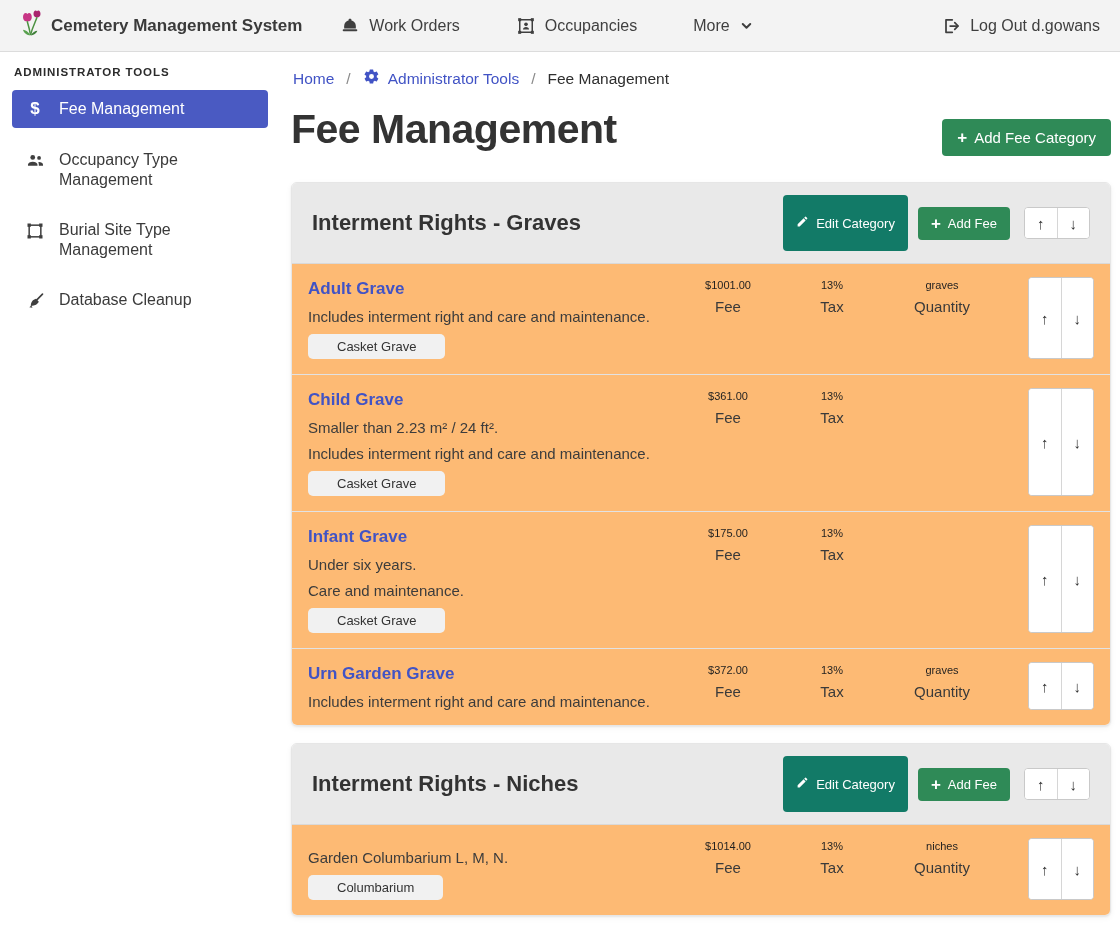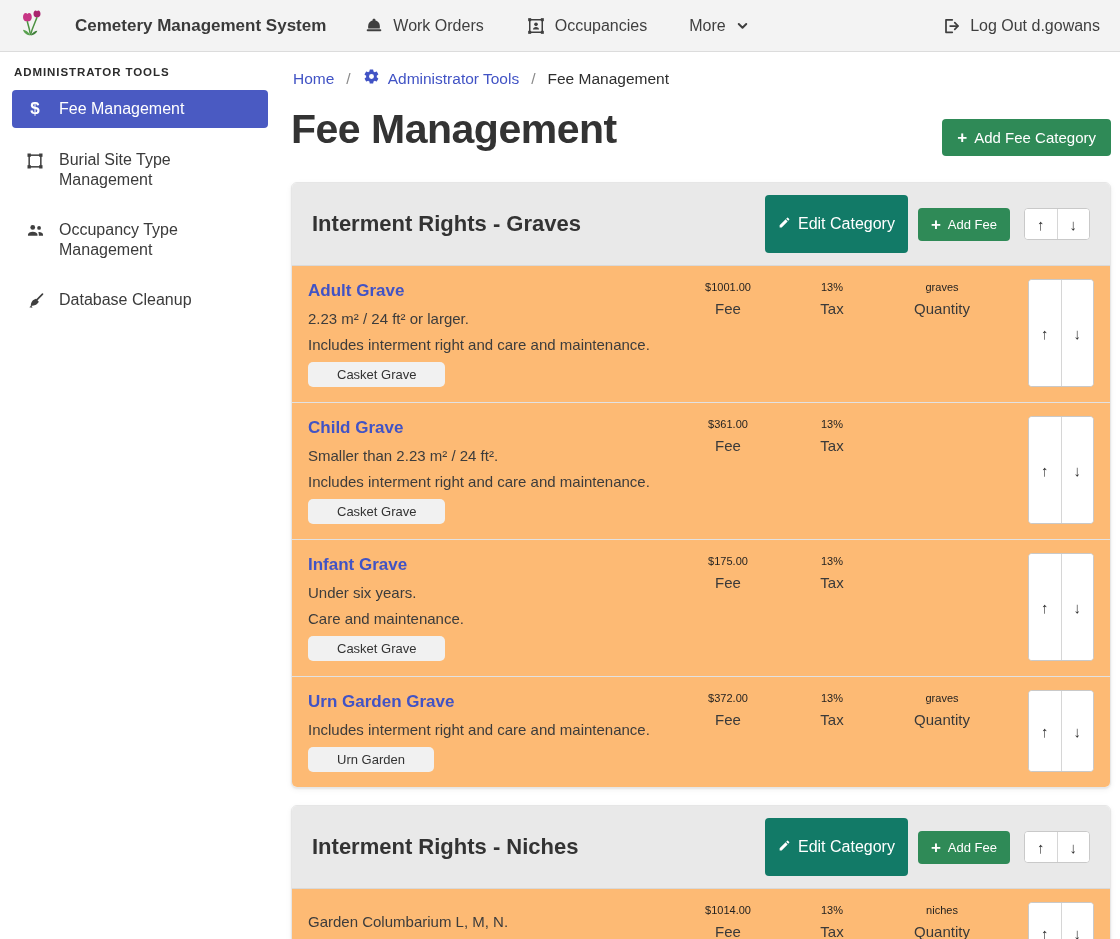--- a/index.html
+++ b/index.html
@@ -8,22 +8,22 @@
     font-family: "Liberation Sans", "DejaVu Sans", sans-serif;
     background: #ffffff; color: #333;
   }
 
   
   .navbar {
     height: 52px; background: #f3f3f3; border-bottom: 1px solid #dcdcdc;
     display: flex; align-items: center; padding: 0 20px;
   }
   .brand { display: flex; align-items: center; gap: 9px; }
-  .brand-title { font-size: 17px; font-weight: 700; color: #3a3a3a; margin-left: 24px; }
-  .nav-items { display: flex; align-items: center; margin-left: 38px; gap: 42px; }
+  .brand-title { font-size: 17px; font-weight: 700; color: #3a3a3a; }
+  .nav-items { display: flex; align-items: center; margin-left: 38px; gap: 56px; }
   .nav-item {
     display: flex; align-items: center; gap: 9px;
     font-size: 16px; color: #3f3f3f; cursor: pointer;
   }
   .nav-item svg { display: block; }
   .nav-right { margin-left: auto; }
 
   
   .app-body { display: flex; height: 887px; }
   .sidebar { width: 280px; flex: 0 0 280px; padding-top: 10px; }
@@ -69,21 +69,21 @@
   .card {
     border: 1px solid #e6e6e6; border-radius: 6px; margin-bottom: 17px;
     box-shadow: 0 1px 2px rgba(0,0,0,0.07), 0 2px 6px rgba(0,0,0,0.05);
     background: #fff; overflow: hidden;
   }
   .card-head {
     background: #e9e9e9; border-bottom: 1px solid #d9d9d9;
     display: flex; align-items: center; padding: 12px 20px; gap: 10px;
   }
   .card-title { flex: 1; font-size: 22px; font-weight: 600; color: #333; }
-  .btn-edit-category { background: #127a67; font-size: 16px; padding: 20px 13px; margin-left: 11px; }
+  .btn-edit-category { background: #127a67; font-size: 13px; padding: 20px 13px; margin-left: 11px; }
   .btn-add-fee { background: #2f8a57; font-size: 13px; padding: 8px 13px; }
   .arrow-group {
     display: inline-flex; background: #fff; border: 1px solid #c9c9c9;
     border-radius: 4px; overflow: hidden; margin-left: 4px;
   }
   .arrow-btn {
     background: #fff; border: none; cursor: pointer; padding: 5px 12px 4px 12px;
     font-size: 15px; color: #333; font-family: inherit; line-height: 1.4;
   }
   .arrow-btn + .arrow-btn { border-left: 1px solid #d6d6d6; }
@@ -177,41 +177,41 @@
   <div class="sidebar">
     <div class="side-heading">ADMINISTRATOR TOOLS</div>
 
     <div class="side-item active">
       <span class="side-icon dollar-glyph">$</span>
       <span class="side-label">Fee Management</span>
     </div>
 
     <div class="side-item">
       <span class="side-icon">
+        <svg width="21" height="19" viewBox="0 0 24 24" fill="#3f3f3f">
+          <circle cx="8.5" cy="8.2" r="3"></circle>
+          <circle cx="16.5" cy="8.8" r="2.4"></circle>
+          <path d="M2.5 17.5c0-2.5 3-4 6-4s6 1.5 6 4v1h-12z"></path>
+          <path d="M15.6 14.1c.3 0 .6-.1.9-.1 2.5 0 5 1.2 5 3.3v1.2h-5.3v-1c0-1.3-.2-2.5-.6-3.4z"></path>
+        </svg>
+      </span>
+      <span class="side-label">Occupancy Type Management</span>
+    </div>
+
+    <div class="side-item">
+      <span class="side-icon">
         <svg width="20" height="20" viewBox="0 0 24 24">
           <rect x="5" y="5" width="14" height="14" fill="none" stroke="#3f3f3f" stroke-width="1.8"></rect>
           <rect x="3" y="3" width="4" height="4" fill="#3f3f3f"></rect>
           <rect x="17" y="3" width="4" height="4" fill="#3f3f3f"></rect>
           <rect x="3" y="17" width="4" height="4" fill="#3f3f3f"></rect>
           <rect x="17" y="17" width="4" height="4" fill="#3f3f3f"></rect>
         </svg>
       </span>
       <span class="side-label">Burial Site Type Management</span>
-    </div>
-
-    <div class="side-item">
-      <span class="side-icon">
-        <svg width="21" height="19" viewBox="0 0 24 24" fill="#3f3f3f">
-          <circle cx="8.5" cy="8.2" r="3"></circle>
-          <circle cx="16.5" cy="8.8" r="2.4"></circle>
-          <path d="M2.5 17.5c0-2.5 3-4 6-4s6 1.5 6 4v1h-12z"></path>
-          <path d="M15.6 14.1c.3 0 .6-.1.9-.1 2.5 0 5 1.2 5 3.3v1.2h-5.3v-1c0-1.3-.2-2.5-.6-3.4z"></path>
-        </svg>
-      </span>
-      <span class="side-label">Occupancy Type Management</span>
     </div>
 
 
     <div class="side-item">
       <span class="side-icon">
         <svg width="20" height="20" viewBox="0 0 24 24">
           <path d="M21 3.8 14.2 10.6" stroke="#3f3f3f" stroke-width="2" stroke-linecap="round"></path>
           <path d="M13.2 9.4l3.4 3.4c-1.1 2.6-4.6 5-9.6 5.1-.2-4.6 2.5-7.5 6.2-8.5z" fill="#3f3f3f"></path>
           <path d="M5.2 19.6c1.1.4 2.4.6 3.8.6l-1.4-2.8z" fill="#3f3f3f"></path>
         </svg>
@@ -264,21 +264,20 @@
       <span class="arrow-group">
         <button class="arrow-btn"><span>↑</span></button>
         <button class="arrow-btn"><span>↓</span></button>
       </span>
     </div>
     <div>
             <div class="fee-row">
     <div class="fee-main">
       <a class="fee-name">Adult Grave</a>
       <div>
-                  <div class="fee-desc">2.23 m² / 24 ft² or larger.</div>
                   <div class="fee-desc">Includes interment right and care and maintenance.</div>
                 </div>
       <div><span class="fee-tag">Casket Grave</span></div>
     </div>
     <div class="fee-col">
       <div class="fee-value">$1001.00</div>
       <div class="fee-col-label">Fee</div>
     </div>
     <div class="fee-col">
       <div class="fee-value">13%</div>
@@ -344,21 +343,20 @@
       <button class="arrow-btn"><span>↑</span></button>
       <button class="arrow-btn"><span>↓</span></button>
     </span>
   </div>
             <div class="fee-row">
     <div class="fee-main">
       <a class="fee-name">Urn Garden Grave</a>
       <div>
                   <div class="fee-desc">Includes interment right and care and maintenance.</div>
                 </div>
-      <div><span class="fee-tag">Urn Garden</span></div>
     </div>
     <div class="fee-col">
       <div class="fee-value">$372.00</div>
       <div class="fee-col-label">Fee</div>
     </div>
     <div class="fee-col">
       <div class="fee-value">13%</div>
       <div class="fee-col-label">Tax</div>
     </div>
     <div class="fee-col">

